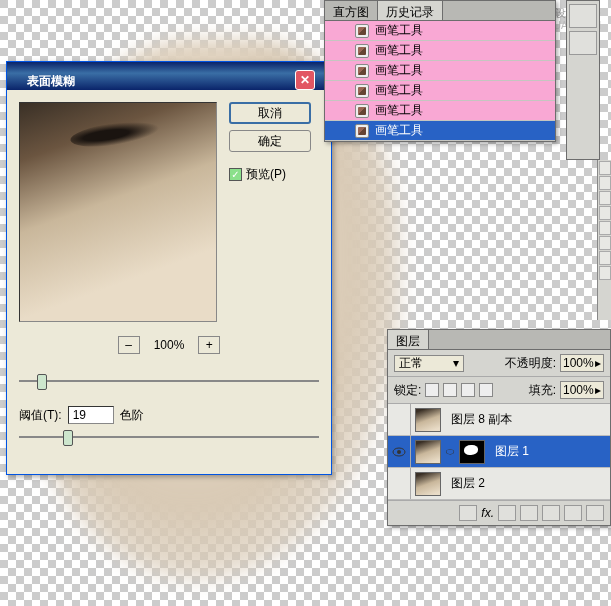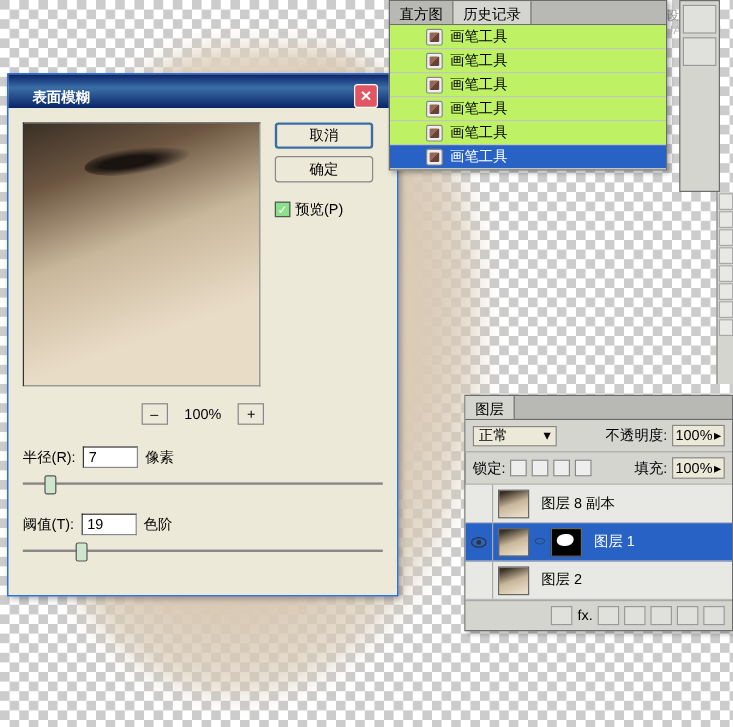--- a/index.html
+++ b/index.html
@@ -31,21 +31,21 @@
 .slider{height:20px;position:relative;margin-bottom:14px}
 .slider-track{position:absolute;left:0;right:0;top:8px;height:2px;background:#888}
 .slider-thumb{position:absolute;top:2px;width:10px;height:16px;background:#cde6cd;border:1px solid #555;border-radius:2px}
 
 
 .panel{position:absolute;background:#d5d5d0;border:1px solid #6d6d6d;box-shadow:2px 2px 4px rgba(0,0,0,0.3)}
 .hist{left:324px;top:0;width:232px}
 .panel-tabs{display:flex;background:#b8b8b4;border-bottom:1px solid #6d6d6d;height:20px}
 .tab{padding:3px 8px;border-right:1px solid #6d6d6d;background:#d5d5d0;cursor:pointer}
 .tab.inactive{background:#b8b8b4}
-.hist-list{background:#bef264}
+.hist-list{background:#f9a8d4}
 .hist-row{display:flex;align-items:center;height:20px;border-bottom:1px solid #c5c5c0;padding-left:30px;gap:6px}
 .hist-row.sel{background:#2862c5;color:#fff}
 .brush-icon{width:14px;height:14px;background:#eee;border:1px solid #888;border-radius:2px;position:relative}
 .brush-icon::before{content:"";position:absolute;left:2px;top:2px;width:8px;height:8px;background:linear-gradient(135deg,#965 50%,#643 50%);border-radius:1px}
 
 
 .strip{position:absolute;left:566px;top:0;width:34px;height:160px;background:#d5d5d0;border:1px solid #6d6d6d}
 .strip-btn{width:28px;height:24px;margin:3px auto;background:#e0e0dc;border:1px solid #999}
 
 
@@ -103,25 +103,20 @@
     </div>
     <div class="zoom-row">
       <div class="zoom-btn">
           <span>–</span>
         </div>
       <span>100%</span>
       <div class="zoom-btn">
           <span>+</span>
         </div>
     </div>
-    <div class="param-row">
-      <span>半径(R):</span>
-      <input class="param-input" value="7" style="">
-      <span>像素</span>
-    </div>
     <div class="slider">
       <div class="slider-track"></div>
         <div class="slider-thumb" style="left:18px"></div>
     </div>
     <div class="param-row">
       <span>阈值(T):</span>
       <input class="param-input" value="19" style="">
       <span>色阶</span>
     </div>
     <div class="slider">
@@ -221,21 +216,21 @@
       </div>
       <div class="lay-row">
         <div class="eye"></div>
         <div style="width:1px;height:100%;background:#aaa"></div>
         <div class="thumb"></div>
         <span style="padding-left:6px">图层 2</span>
       </div>
     </div>
   <div class="lay-footer">
     <div class="ft-ic"></div>
-    <span style="">fx.</span>
+    <span style="font-style:italic">fx.</span>
     <div class="ft-ic"></div>
     <div class="ft-ic"></div>
     <div class="ft-ic"></div>
     <div class="ft-ic"></div>
     <div class="ft-ic"></div>
   </div>
 </div>
 
 <div class="tools">
   <div class="tool-cell"></div>

